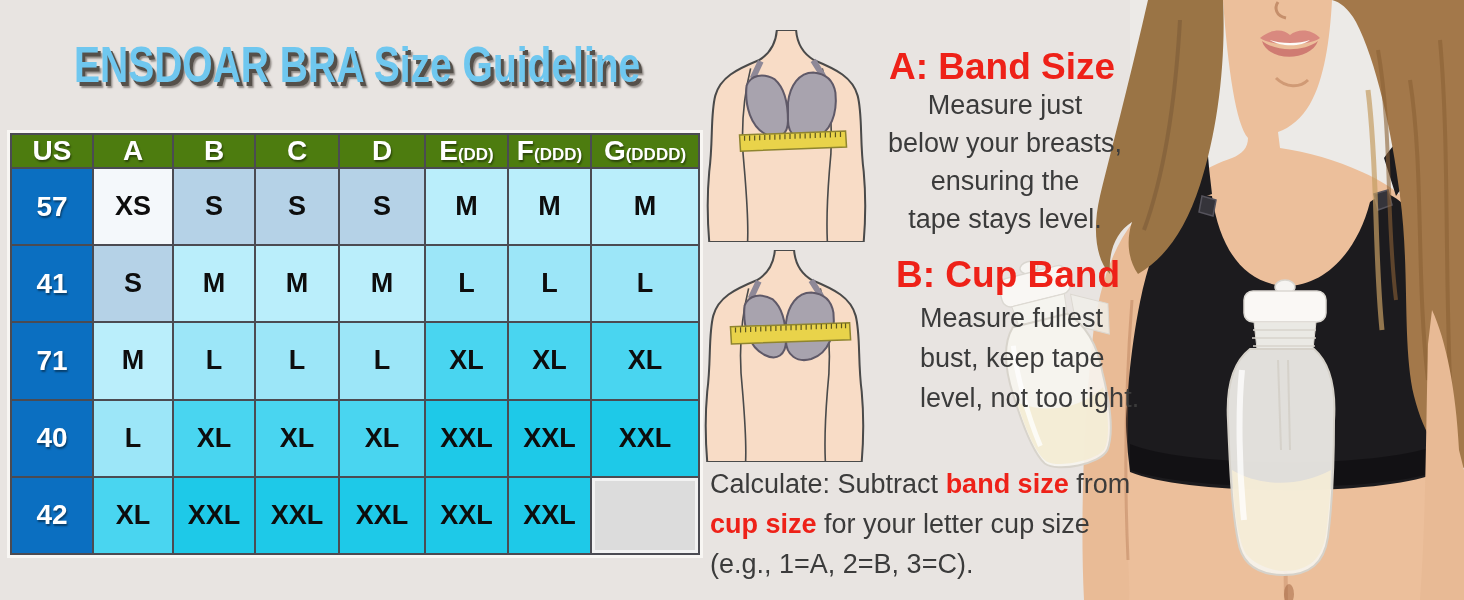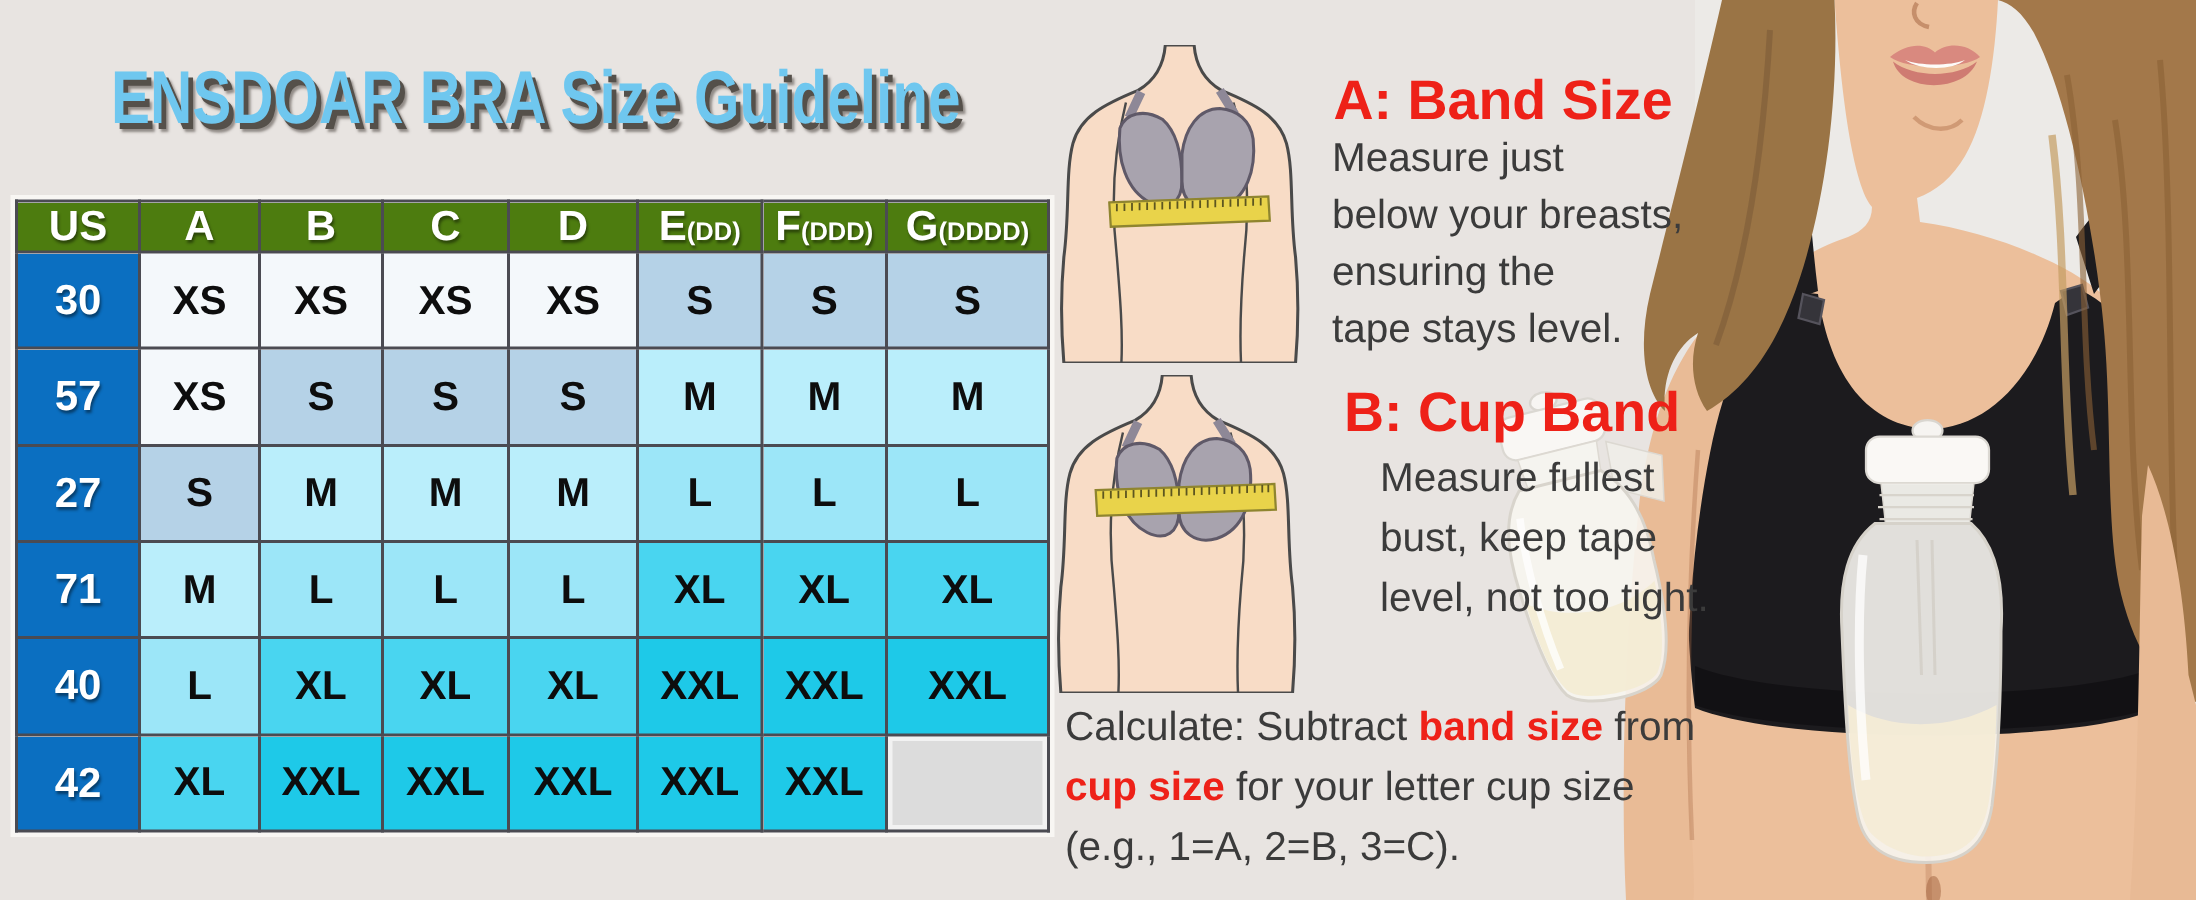--- a/index.html
+++ b/index.html
@@ -44,21 +44,21 @@
   #size-table td.empty{box-shadow:inset 0 0 0 3px #f2f2f2;}
 
   
   .section-heading{
     font-size:37px;font-weight:700;color:#ee2118;white-space:nowrap;
   }
   .section-body{
     font-size:27px;color:#3b3b3b;white-space:pre-line;line-height:38px;
   }
   #band-heading{left:889px;top:46px;}
-  #band-body{left:888px;top:86px;}
+  #band-body{left:888px;top:86px;text-align:center;}
   #cup-heading{left:896px;top:254px;}
   #cup-body{left:920px;top:298px;line-height:40px;}
   #calc-text{
     left:710px;top:464px;width:470px;
     font-size:27px;color:#3b3b3b;line-height:40px;white-space:pre-line;
   }
   #calc-text .red{color:#ee2118;font-weight:700;}
 
   
   #band-illu{left:694px;top:30px;}
@@ -164,41 +164,31 @@
             <th><span class="hmain">B</span></th>
             <th><span class="hmain">C</span></th>
             <th><span class="hmain">D</span></th>
             <th><span class="hmain">E</span><span class="hsub">(DD)</span></th>
             <th><span class="hmain">F</span><span class="hsub">(DDD)</span></th>
             <th><span class="hmain">G</span><span class="hsub">(DDDD)</span></th>
           </tr>
       </thead>
       <tbody>
           <tr>
-            <th>30</th>
-            <td style="background: rgb(244, 248, 251);">XS</td>
-            <td style="background: rgb(244, 248, 251);">XS</td>
-            <td style="background: rgb(244, 248, 251);">XS</td>
-            <td style="background: rgb(244, 248, 251);">XS</td>
-            <td style="background: rgb(181, 210, 231);">S</td>
-            <td style="background: rgb(181, 210, 231);">S</td>
-            <td style="background: rgb(181, 210, 231);">S</td>
-          </tr>
-          <tr>
             <th>57</th>
             <td style="background: rgb(244, 248, 251);">XS</td>
             <td style="background: rgb(181, 210, 231);">S</td>
             <td style="background: rgb(181, 210, 231);">S</td>
             <td style="background: rgb(181, 210, 231);">S</td>
             <td style="background: rgb(186, 238, 251);">M</td>
             <td style="background: rgb(186, 238, 251);">M</td>
             <td style="background: rgb(186, 238, 251);">M</td>
           </tr>
           <tr>
-            <th>27</th>
+            <th>41</th>
             <td style="background: rgb(181, 210, 231);">S</td>
             <td style="background: rgb(186, 238, 251);">M</td>
             <td style="background: rgb(186, 238, 251);">M</td>
             <td style="background: rgb(186, 238, 251);">M</td>
             <td style="background: rgb(156, 230, 248);">L</td>
             <td style="background: rgb(156, 230, 248);">L</td>
             <td style="background: rgb(156, 230, 248);">L</td>
           </tr>
           <tr>
             <th>71</th>

